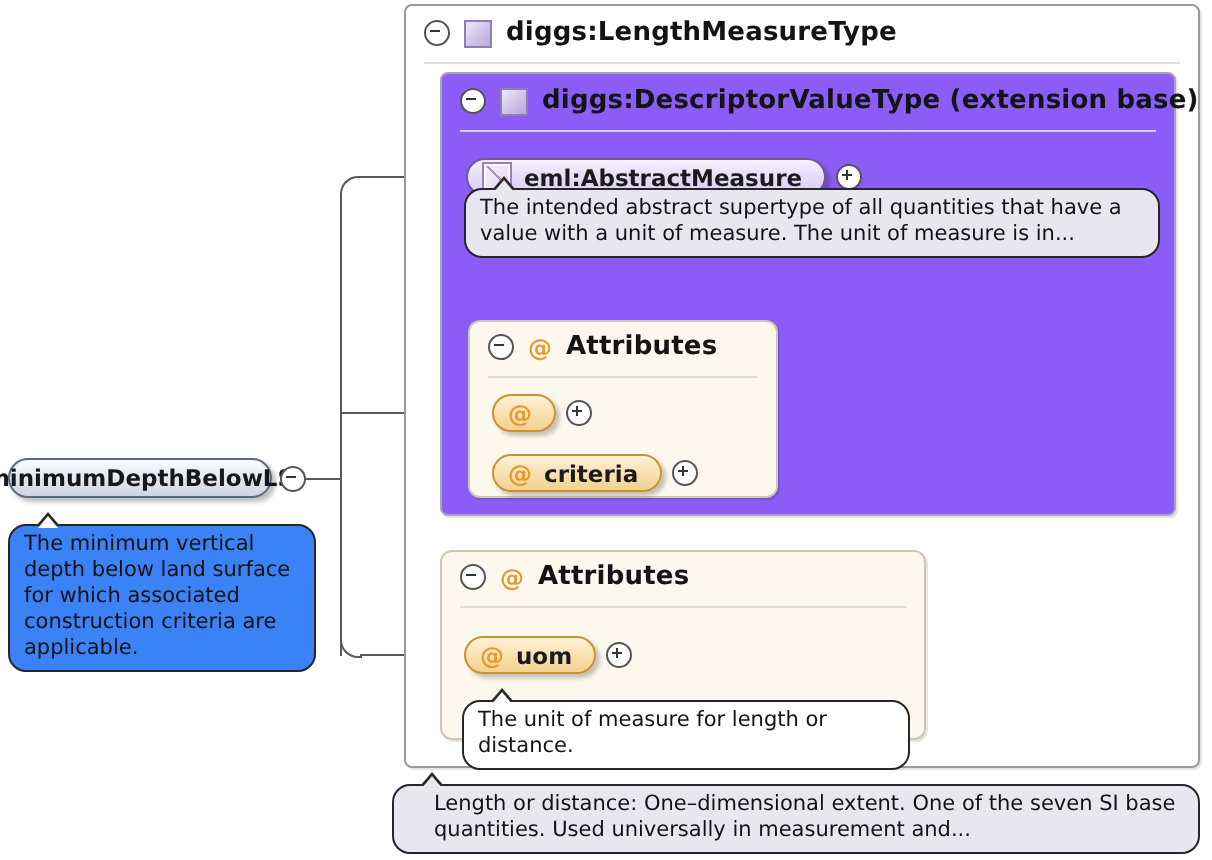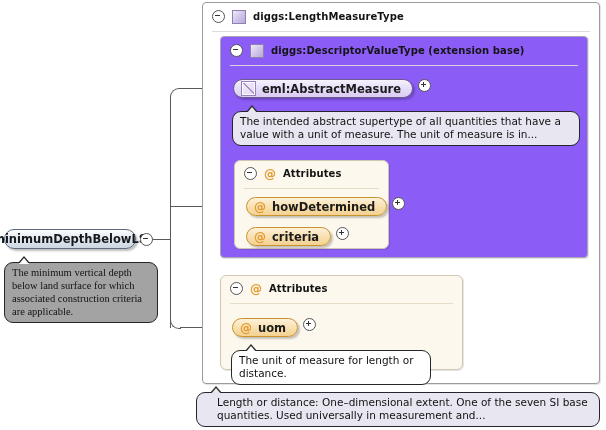--- a/index.html
+++ b/index.html
@@ -64,25 +64,25 @@
     border:1px solid #9b7fbb;background:#ffffff;
   }
   .aico::after{
     content:"";position:absolute;left:1px;top:1px;right:1px;bottom:1px;
     background:linear-gradient(45deg,transparent 0 48%,#a98ec8 48% 56%,transparent 56% 100%),
                linear-gradient(135deg,#f3eefb,#e2d8f3);
   }
   
   .atg{color:#e39a2e;font-size:12px;font-weight:700;line-height:1;flex:none;}
 
-  .hd-txt{font-size:10px;font-weight:700;color:#141414;letter-spacing:.1px;white-space:nowrap;}
+  .hd-txt{font-size:13px;font-weight:700;color:#141414;letter-spacing:.1px;white-space:nowrap;}
   .hd-txt.attr{font-weight:700;color:#141414;}
 
   
-  .pillrow{position:absolute;display:flex;gap:5px;}
+  .pillrow{position:absolute;display:flex;align-items:center;gap:5px;}
   .pill{
     display:flex;align-items:center;gap:6px;
     height:19px;padding:0 11px 0 7px;box-sizing:border-box;
     border-radius:10px;white-space:nowrap;
     font-size:11.5px;font-weight:700;color:#1b1b1b;
     box-shadow:2px 2px 2px rgba(0,0,0,.22);
   }
   .pill-elem{
     border:1px solid #6e5a8e;
     background:linear-gradient(to bottom,#f6f2fc 0%,#e7defa 45%,#d9cdf2 100%);
@@ -103,21 +103,21 @@
   }
 
   
   .bub{
     position:absolute;box-sizing:border-box;
     border:1px solid #2b2b2b;border-radius:9px;
     padding:3px 7px 4px 7px;
     font-size:10.5px;line-height:13px;color:#121212;
   }
   .bub-doc{background:#e8e6f0;border-color:#26242c;}
-  .bub-white{background:#a3a3a3;border-color:#262626;font-family:Liberation Serif, serif;}
+  .bub-white{background:#3b82f6;border-color:#262626;}
   .bub-cream{background:#ffffff;border-color:#262626;}
   .bub::before{ 
     content:"";position:absolute;top:-7px;left:13px;
     border-left:6px solid transparent;border-right:6px solid transparent;
     border-bottom:7px solid #2b2b2b;
   }
   .bub::after{ 
     content:"";position:absolute;top:-5px;left:14px;
     border-left:5px solid transparent;border-right:5px solid transparent;
     border-bottom:6px solid #e8e6f0;
@@ -175,38 +175,37 @@
 
 
 <div class="pillrow" style="left:233px;top:79px;">
   <div class="pill pill-elem">
     <span class="aico"></span>
     <span>eml:AbstractMeasure</span>
   </div>
   <span class="circ plus"></span>
 </div>
 
-<div class="bub bub-doc" style="left:232px;top:111px;width:348px;">
+<div class="bub bub-doc" style="left:232px;top:94px;width:348px;">
   <span>The intended abstract supertype of all quantities that have a value with a unit of measure. The unit of measure is in...</span>
 </div>
 
 
 <div class="panel panel-attr" style="left:234px;top:160px;width:155px;height:89px;">
   <div class="panel-hd" style="height:25px;">
     <span class="circ"></span>
     <span class="atg">@</span>
     <span class="hd-txt attr">Attributes</span>
   </div>
   <div class="panel-sep" style="top:27px;"></div>
 </div>
 
 <div class="pillrow" style="left:246px;top:197px;">
   <div class="pill pill-attr">
     <span class="atg">@</span>
-    <span>howDetermined</span>
   </div>
   <span class="circ plus"></span>
 </div>
 
 <div class="pillrow" style="left:246px;top:227px;">
   <div class="pill pill-attr">
     <span class="atg">@</span>
     <span>criteria</span>
   </div>
   <span class="circ plus"></span>
@@ -223,21 +222,21 @@
 </div>
 
 <div class="pillrow" style="left:232px;top:318px;">
   <div class="pill pill-attr">
     <span class="atg">@</span>
     <span>uom</span>
   </div>
   <span class="circ plus"></span>
 </div>
 
-<div class="bub bub-cream" style="left:231px;top:350px;width:200px;">
+<div class="bub bub-cream" style="left:231px;top:350px;width:224px;">
   <span>The unit of measure for length or distance.</span>
 </div>
 
 
 <div class="bub bub-doc" style="left:196px;top:392px;width:404px;padding-left:20px;">
   <span>Length or distance: One–dimensional extent. One of the seven SI base quantities. Used universally in measurement and...</span>
 </div>
 
 
 

